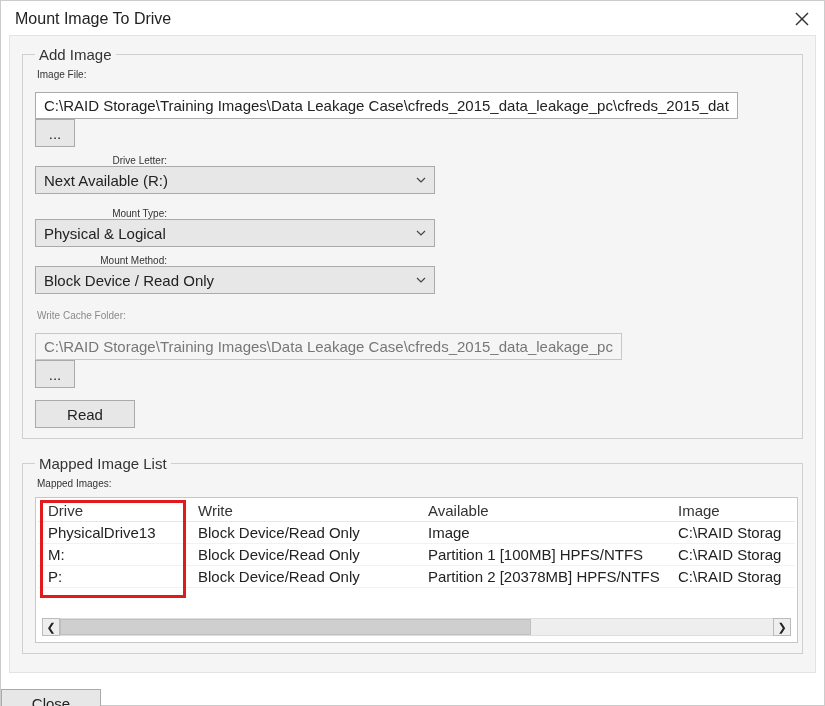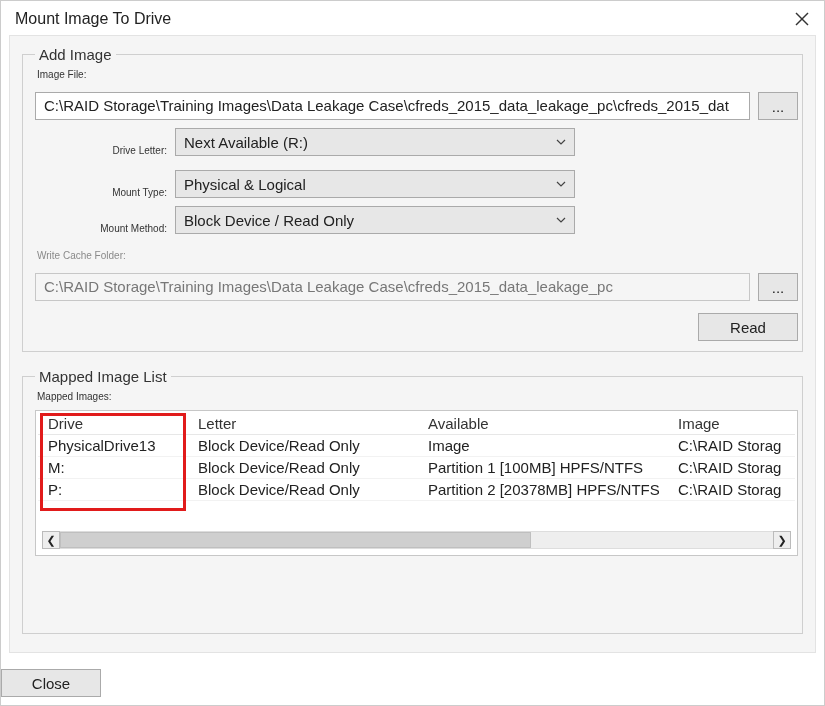--- a/index.html
+++ b/index.html
@@ -53,22 +53,23 @@
     background: #f5f5f5;
   }
   fieldset.grp > legend {
     padding: 0 4px;
     font-size: 15px;
     color: #333;
   }
 
   .row {
     display: flex;
-    align-items: flex-end;
+    align-items: flex-start;
     margin-top: 8px;
+    flex-direction: column;
   }
   .row.right { justify-content: flex-end; }
   .label {
     width: 140px;
     text-align: right;
     padding-right: 8px;
     color: #333;
     font-size: 10px;
   }
   .label.left {
@@ -293,21 +294,21 @@
           <table class="table">
             <colgroup>
               <col class="col-drive">
                 <col class="col-method">
                 <col class="col-partition">
                 <col class="col-image">
             </colgroup>
             <thead>
               <tr>
                 <th>Drive</th>
-                <th>Letter</th>
+                <th>Write</th>
                 <th>Available</th>
                 <th>Image</th>
               </tr>
             </thead>
             <tbody>
               <tr>
                 <td>PhysicalDrive13</td>
                 <td>Block Device/Read Only</td>
                 <td>Image</td>
                 <td>C:\RAID Storag</td>

